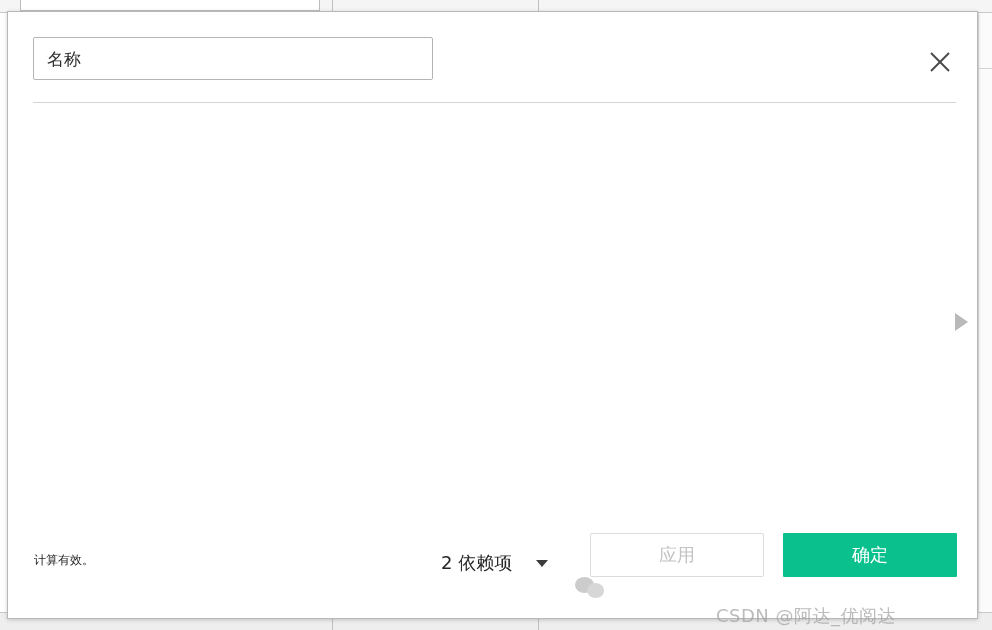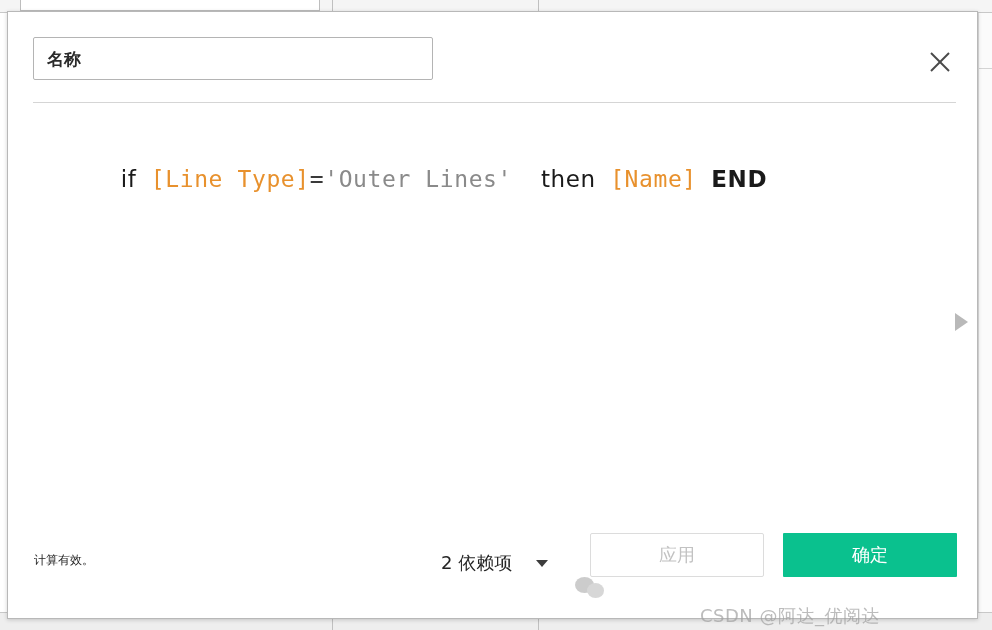--- a/index.html
+++ b/index.html
@@ -107,21 +107,20 @@
     height: 43px;
     box-sizing: border-box;
     border: 1px solid #b4b4b4;
     border-radius: 2px;
     background: #ffffff;
     font-family: "DejaVu Sans", sans-serif;
     font-size: 17px;
     color: #2b2b2b;
     padding: 0 13px;
     outline: none;
-    font-weight: bold;
   }
   #name-input::placeholder { color: #2b2b2b; }
 
   #close-button {
     position: absolute;
     right: 20px;
     top: 33px;
     width: 34px;
     height: 34px;
     border: none;
@@ -282,21 +281,21 @@
     left: 0; top: 1px;
     width: 19px; height: 16px;
   }
   .wechat-glyph .bub2 {
     left: 12px; top: 7px;
     width: 17px; height: 15px;
     background: #b4b4b4;
   }
   #watermark-csdn {
     position: absolute;
-    left: 700px;
+    left: 716px;
     top: 604px;
     font-family: "DejaVu Sans", sans-serif;
     font-size: 18px;
     color: rgba(160,160,160,0.70);
     letter-spacing: 0.5px;
     white-space: nowrap;
     pointer-events: none;
     z-index: 40;
     text-align: right;
   }
@@ -327,23 +326,20 @@
         <svg width="26" height="26" viewBox="0 0 26 26" aria-hidden="true">
           <line x1="4" y1="4" x2="22" y2="22" stroke="#4a4a4a" stroke-width="2"></line>
           <line x1="22" y1="4" x2="4" y2="22" stroke="#4a4a4a" stroke-width="2"></line>
         </svg>
       </span>
     </button>
     <div class="header-divider"></div>
   </div>
 
   <div id="formula-editor">
-    <div class="formula-line">
-      <span class="tok-kw">if</span><span class="tok-sp"> </span><span class="tok-field">[Line Type]</span><span class="tok-op">=</span><span class="tok-str">'Outer Lines'</span><span class="tok-sp">  </span><span class="tok-kw">then</span><span class="tok-sp"> </span><span class="tok-field">[Name]</span><span class="tok-sp"> </span><span class="tok-end">END</span>
-    </div>
 
     <div id="expand-arrow">
       <svg width="16" height="20" viewBox="0 0 16 20" aria-hidden="true">
         <polygon points="2,1 15,10 2,19" fill="#b9b9b9"></polygon>
       </svg>
     </div>
   </div>
 
   <div class="dialog-footer">
     <div id="status-text">计算有效。</div>

